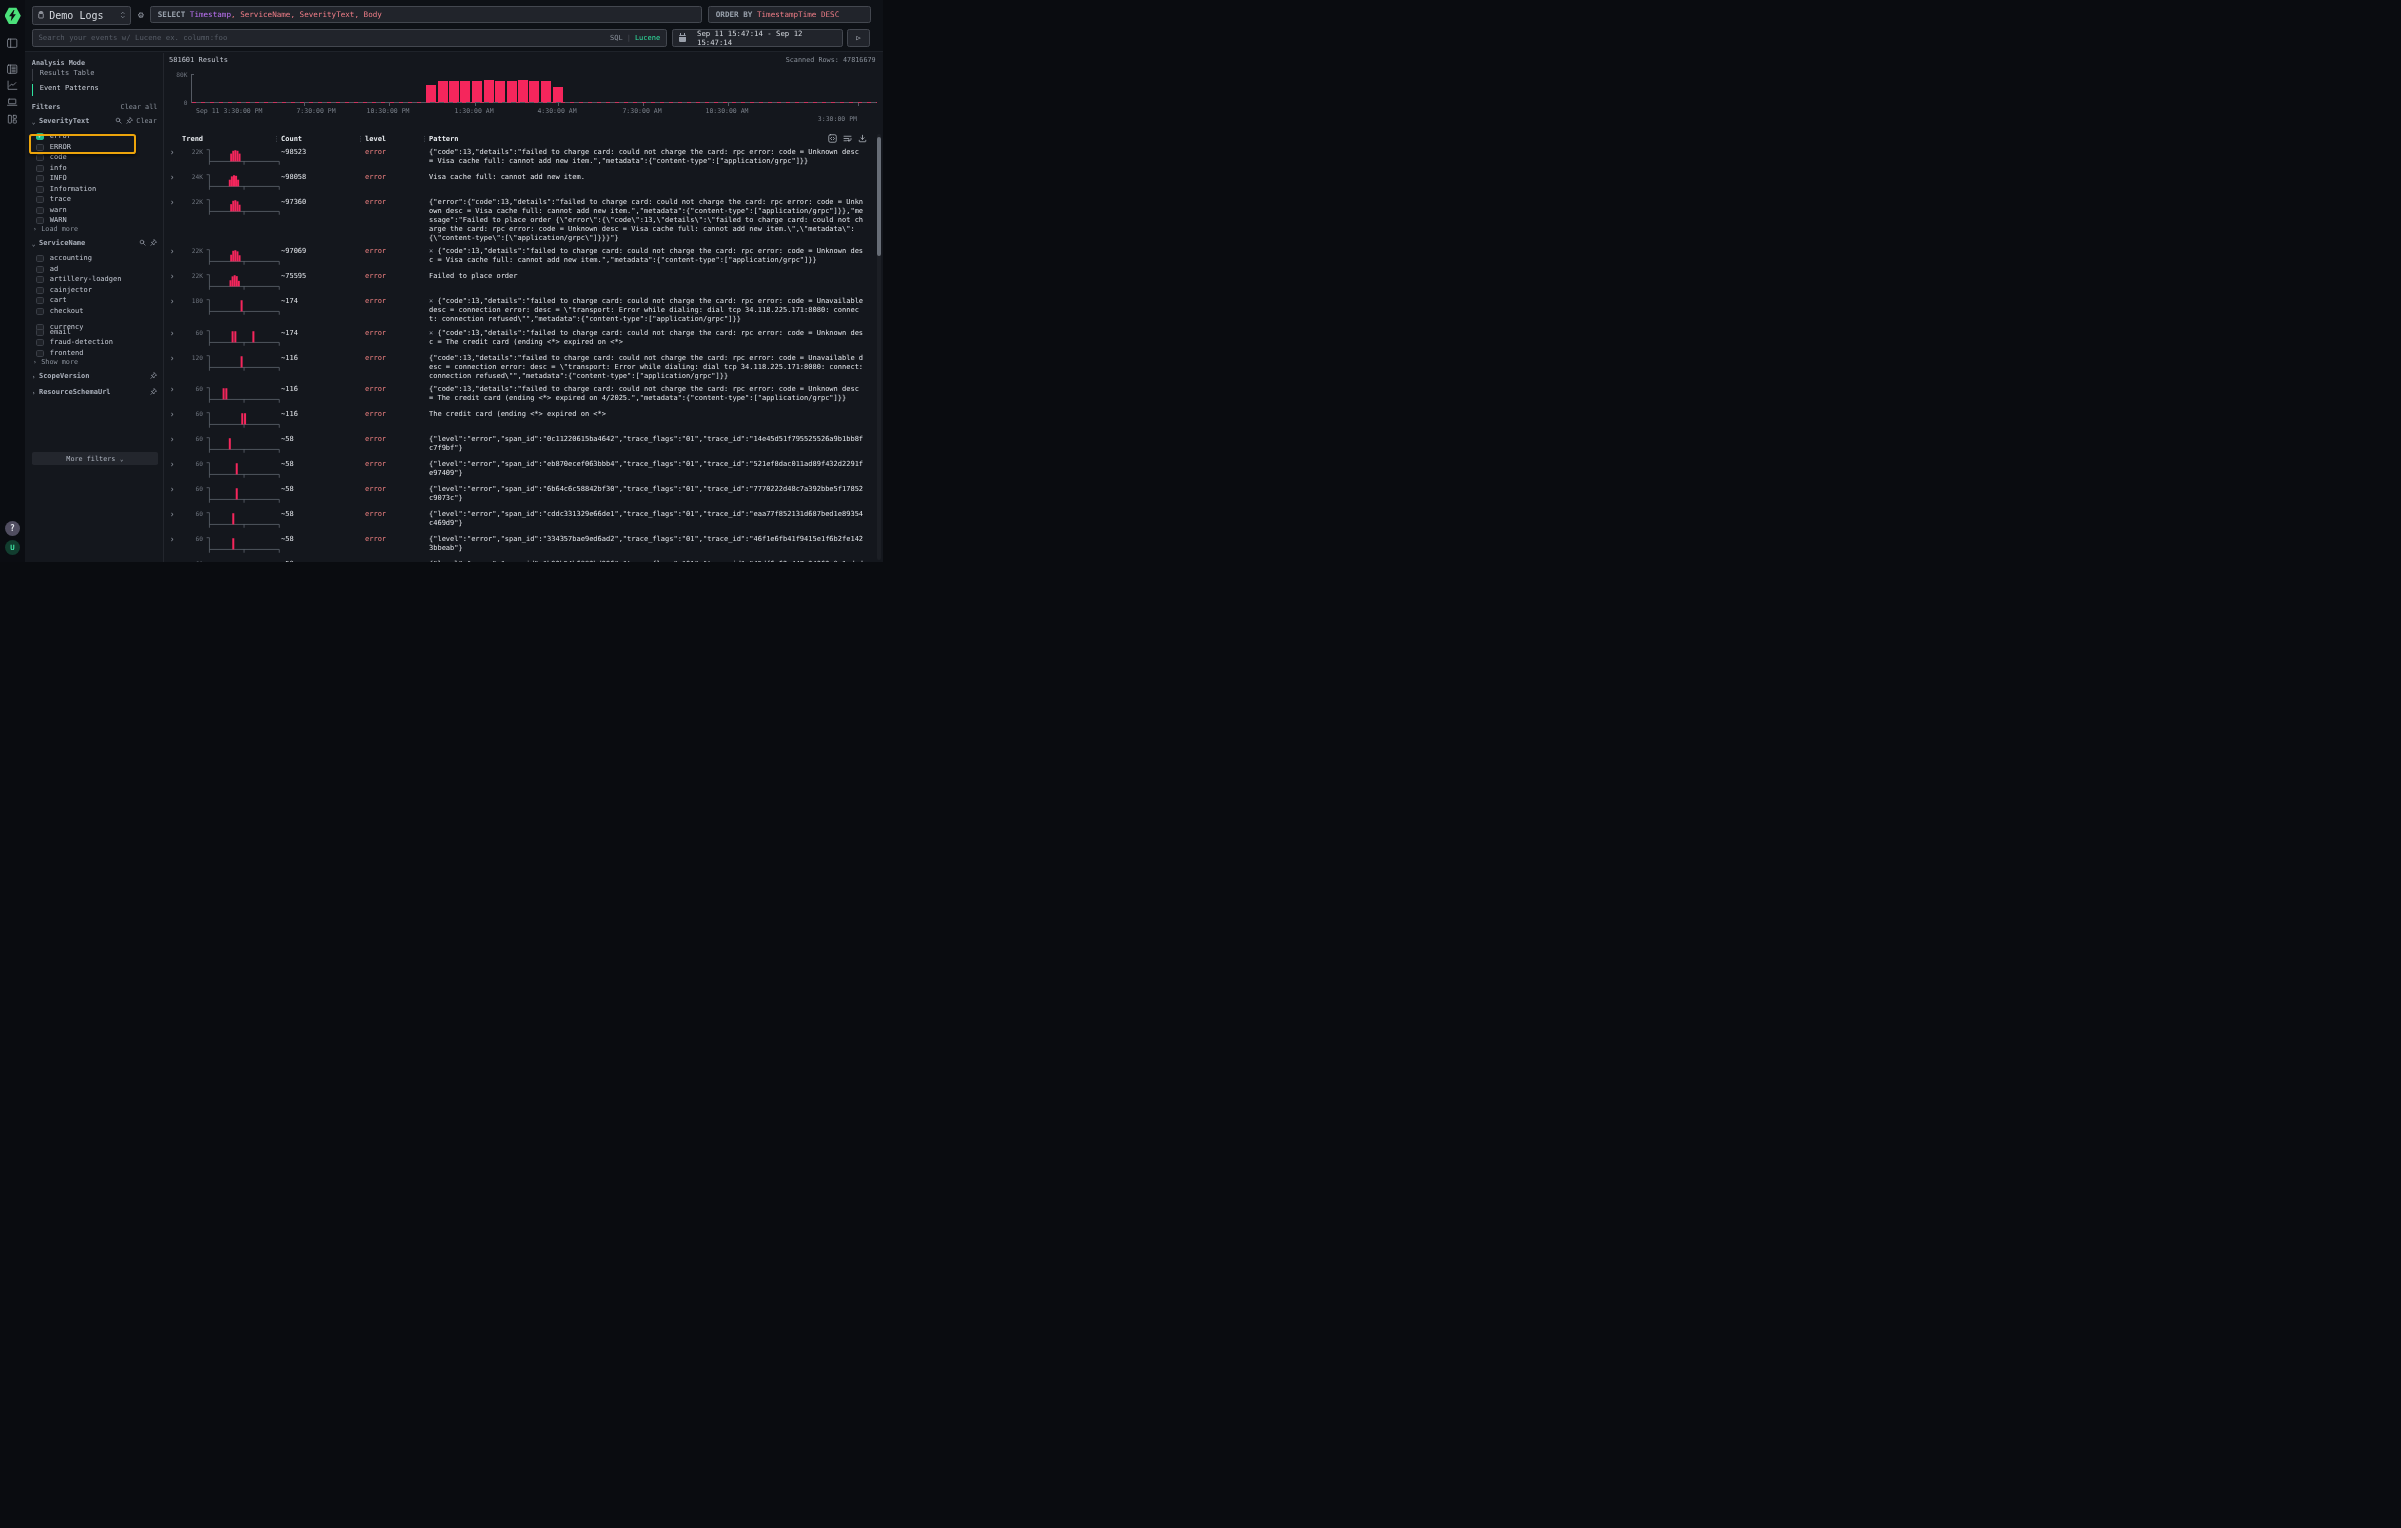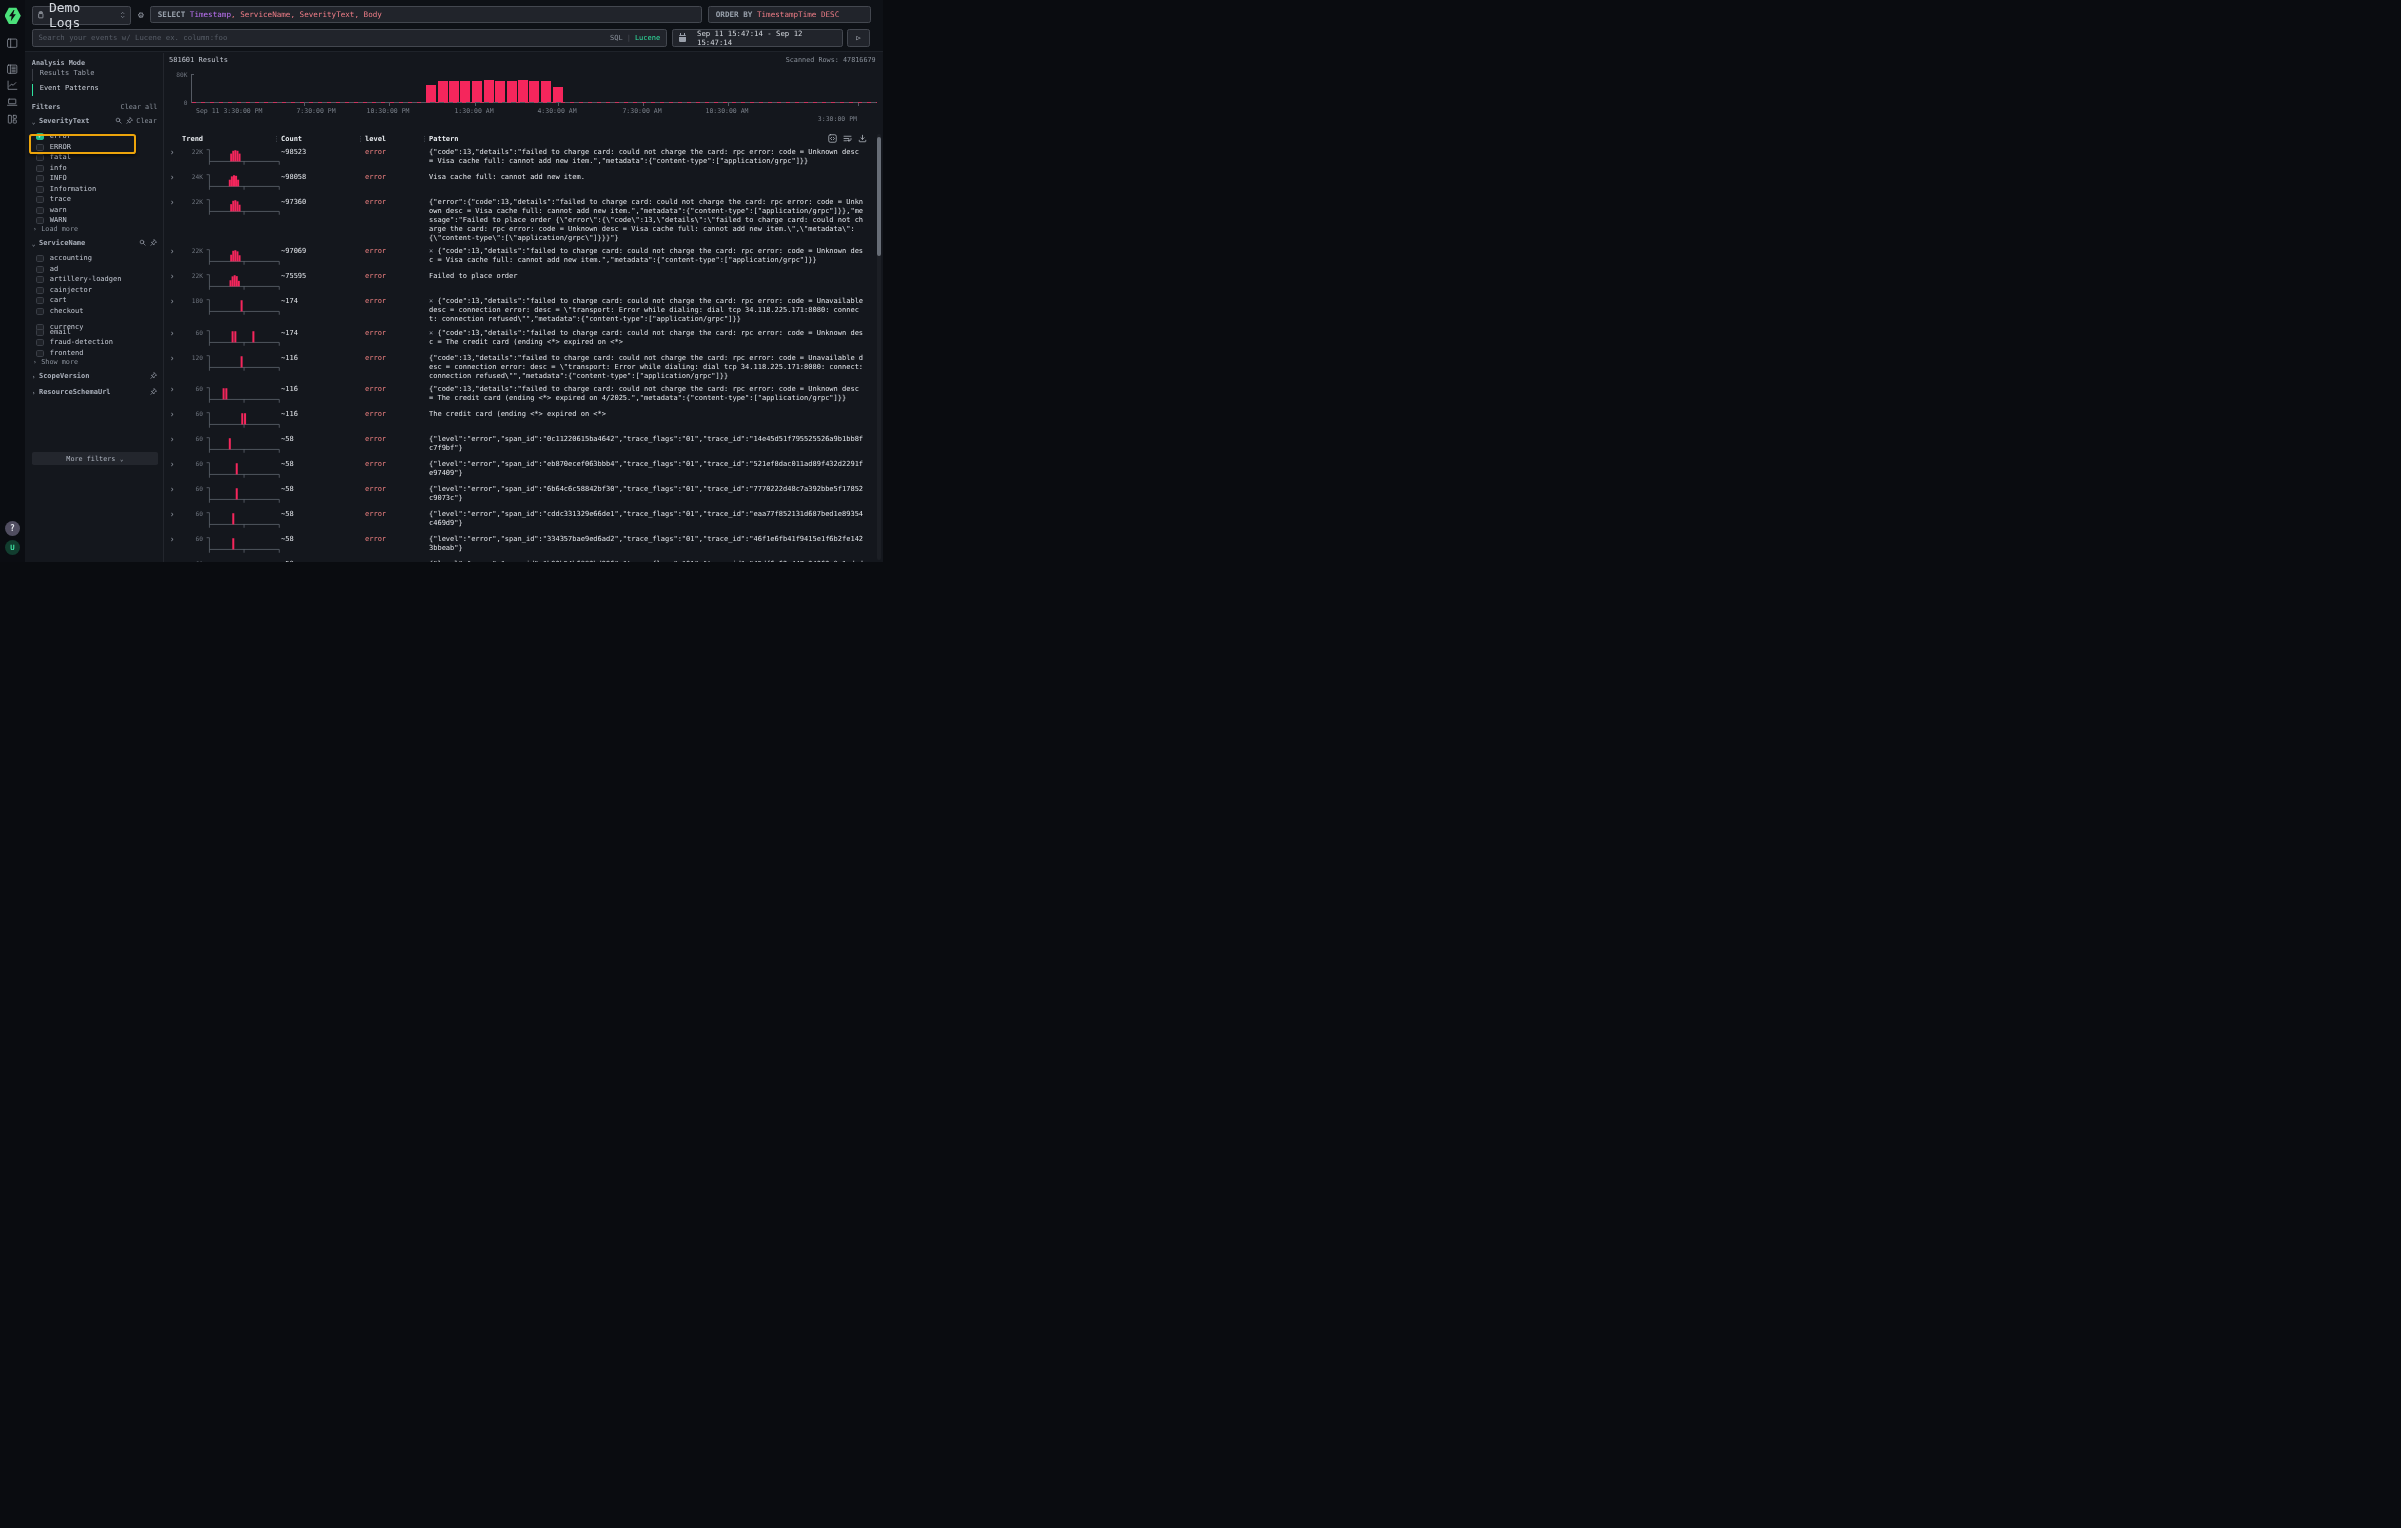--- a/index.html
+++ b/index.html
@@ -20,21 +20,21 @@
   #logo svg { width:9px; height:11.3px; }
   .help-circle { position:absolute; left:5px; top:521px; width:15px; height:15px; border-radius:50%;
     background:#504d60; color:#e6e8ee; font-size:8px; font-weight:bold;
     display:flex; align-items:center; justify-content:center; }
   .avatar-circle { position:absolute; left:5px; top:540px; width:15px; height:15px; border-radius:50%;
     background:#123d2f; color:#3fe3a4; font-size:7.3px; font-weight:bold;
     display:flex; align-items:center; justify-content:center; }
   
   #topstrip { position:absolute; left:25px; top:0; right:0; height:52px; background:#0e1116; border-bottom:0.6px solid #1f232a; }
   .box { position:absolute; background:#21242b; border:0.6px solid #43474f; border-radius:2.3px; display:flex; align-items:center; }
-  #source-select { left:6.8px; top:5.6px; width:99px; height:19px; padding:0 4.5px; gap:4px; color:#d6dae0; font-size:13px; }
+  #source-select { left:6.8px; top:5.6px; width:99px; height:19px; padding:0 4.5px; gap:4px; color:#d6dae0; font-size:10px; }
   #source-select .updown { margin-left:auto; }
   #gear-btn { position:absolute; left:110px; top:8px; width:12.4px; height:12.4px; color:#9aa0ab; font-size:9.6px; display:flex; align-items:center; justify-content:center; }
   #sql-box { left:125px; top:5.6px; width:552px; height:17.5px; padding:0 6.8px; font-size:7.6px; white-space:pre; overflow:hidden; }
   #order-box { left:683px; top:5.6px; width:163px; height:17.5px; padding:0 6.8px; font-size:7.6px; white-space:pre; }
   .kw { color:#9aa2ad; font-weight:bold; }
   .tok-purple { color:#bd73f5; }
   .tok-pink { color:#ee7d87; }
   #search-box { left:6.8px; top:29px; width:635px; height:17.5px; padding:0 5.6px; }
   #search-input { flex:1; background:transparent; border:none; outline:none; color:#c3c8d2;
     font-family:inherit; font-size:7.3px; }
@@ -228,21 +228,21 @@
         <div class="chk-item" style="top: 78px;">
           <span class="chk on">✓</span>
           <span class="lbl">error</span>
         </div>
         <div class="chk-item" style="top: 89px;">
           <span class="chk"></span>
           <span class="lbl">ERROR</span>
         </div>
         <div class="chk-item" style="top: 99px;">
           <span class="chk"></span>
-          <span class="lbl">fatal</span>
+          <span class="lbl">code</span>
         </div>
         <div class="chk-item" style="top: 110px;">
           <span class="chk"></span>
           <span class="lbl">info</span>
         </div>
         <div class="chk-item" style="top: 120px;">
           <span class="chk"></span>
           <span class="lbl">INFO</span>
         </div>
         <div class="chk-item" style="top: 131px;">

